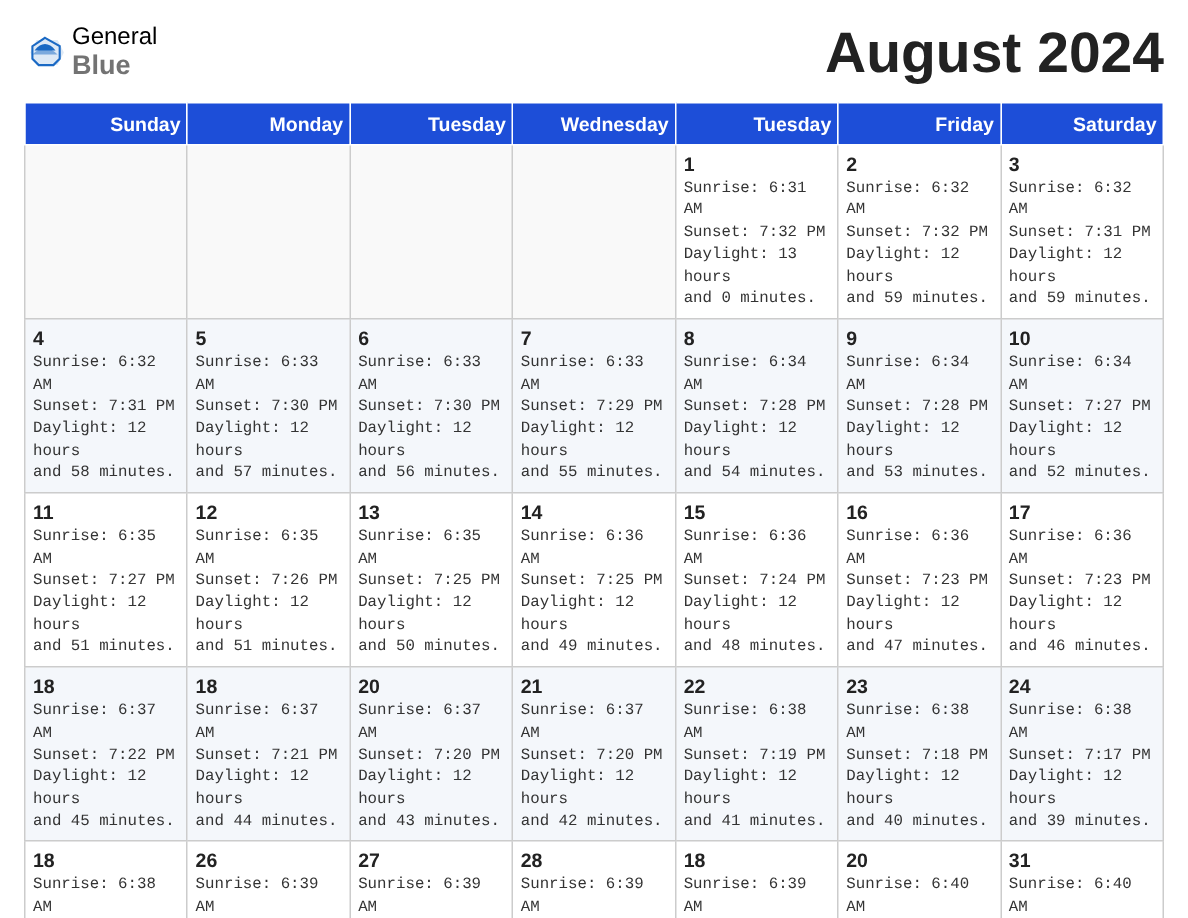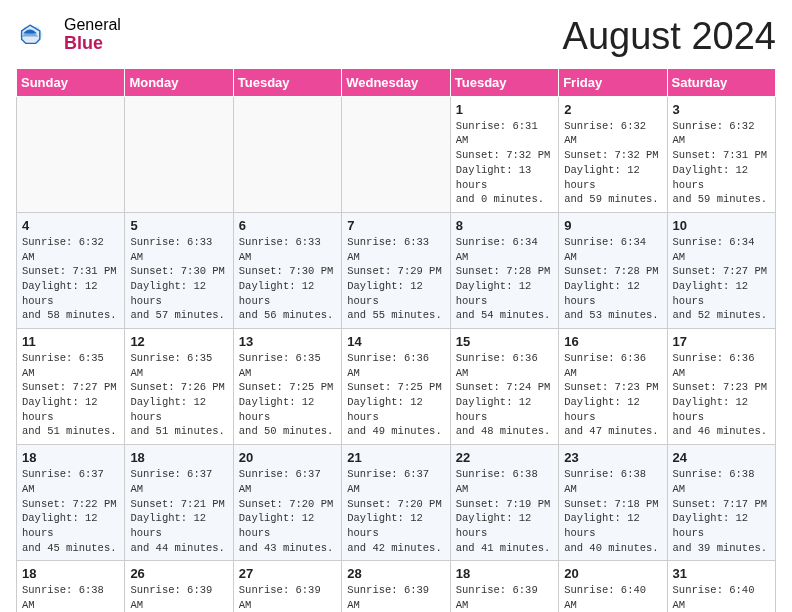--- a/index.html
+++ b/index.html
@@ -12,59 +12,59 @@
     }
     .header {
       display: flex;
       align-items: flex-start;
       justify-content: space-between;
       margin-bottom: 10px;
     }
     .logo {
       display: flex;
       align-items: center;
-      gap: 20px;
+      gap: 4px;
     }
     .logo-text {
       display: flex;
       flex-direction: column;
       line-height: 1.1;
     }
     .logo-blue {
       font-size: 18px;
       font-weight: bold;
-      color: #be185d;
+      color: #737373;
     }
     .logo-icon {
       width: 28px;
       height: 28px;
     }
     .title-block {
       text-align: right;
     }
     .title-month {
       font-size: 38px;
-      font-weight: normal;
+      font-weight: bold;
       color: #222;
       line-height: 1.1;
     }
     .title-location {
       font-size: 16px;
       color: #555;
     }
     .calendar {
       width: 100%;
       border-collapse: collapse;
       font-size: 11px;
     }
     .calendar thead th {
-      background: #ec4899;
+      background: #1d4ed8;
       color: #fff;
       padding: 6px 4px;
-      text-align: left;
+      text-align: right;
       font-size: 13px;
       font-weight: bold;
       border: 1px solid #fff;
     }
     .calendar tbody td {
       width: 109px;
       vertical-align: top;
       padding: 5px 5px 5px 5px;
       border: 1px solid #ccc;
       min-height: 80px;

